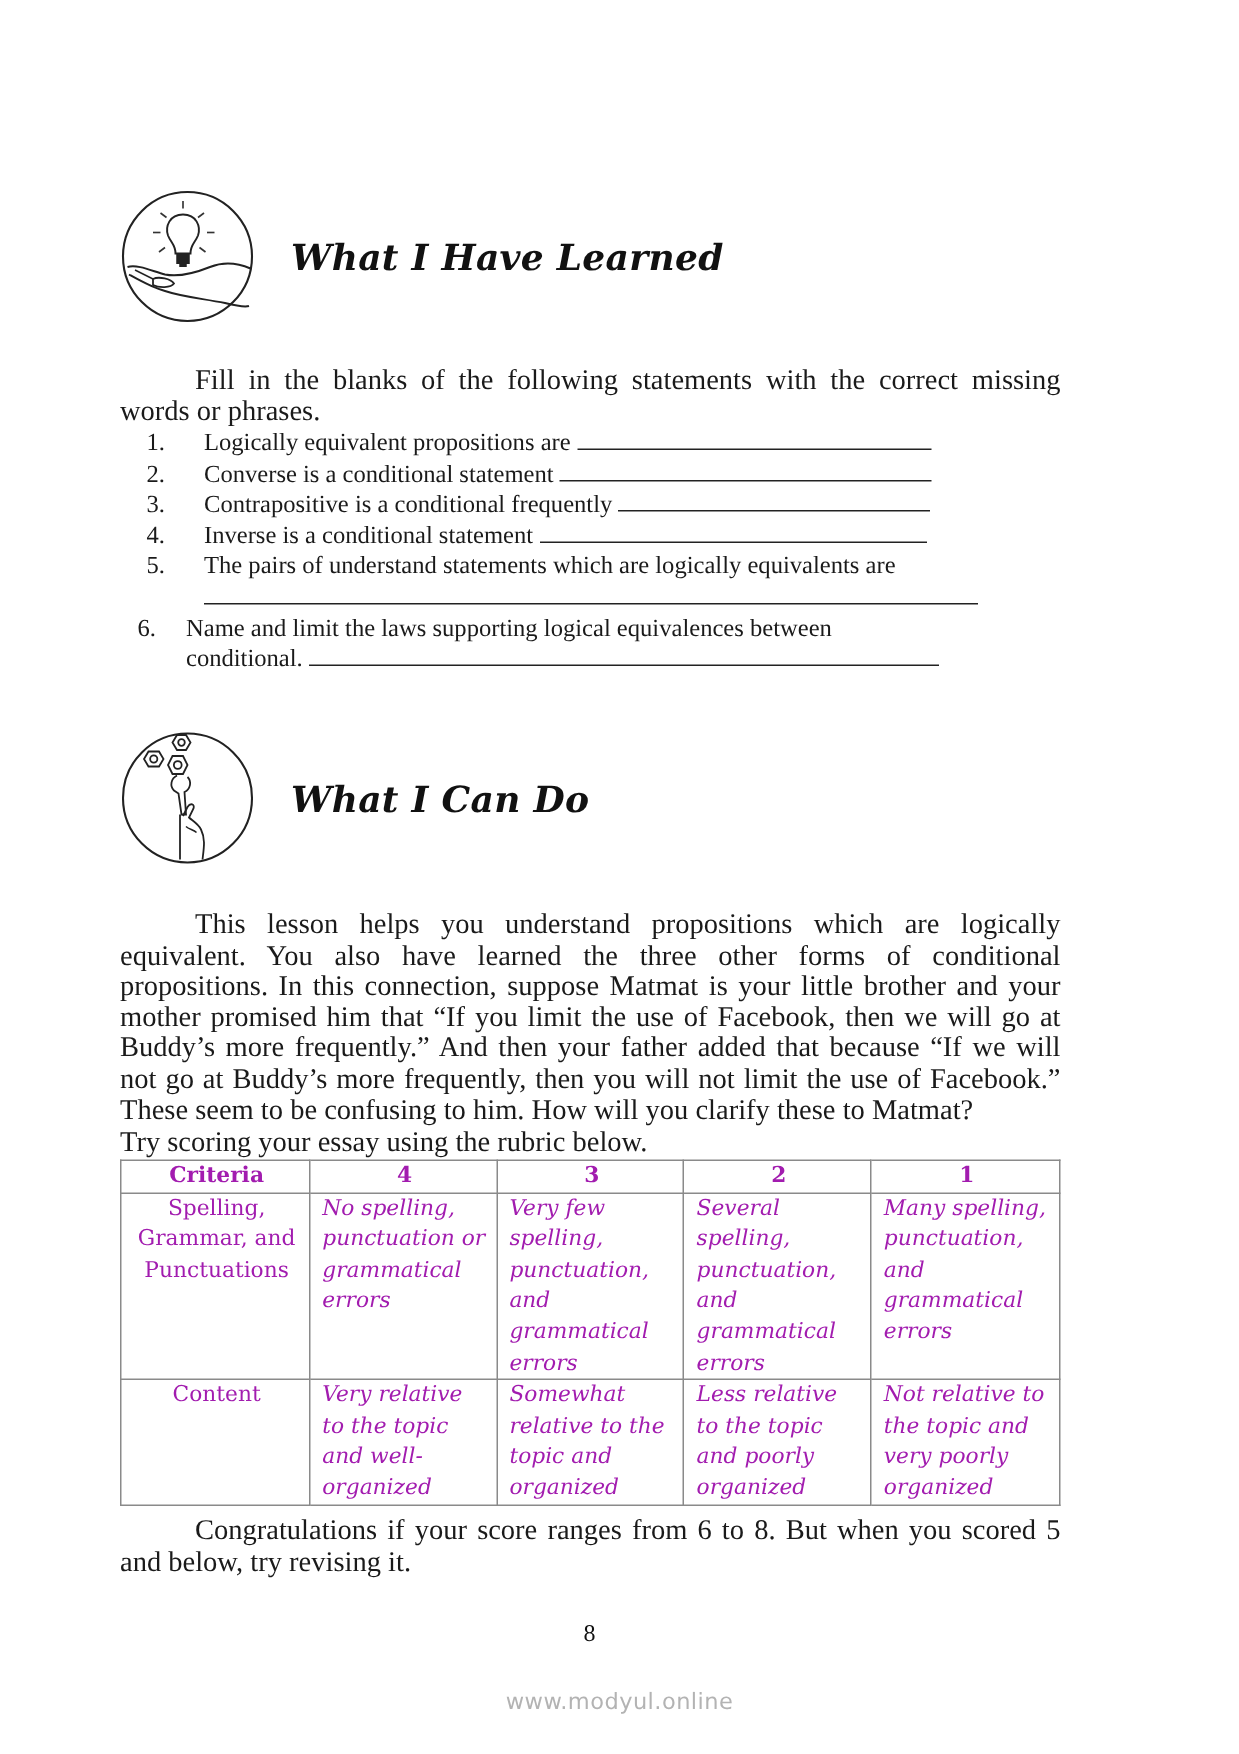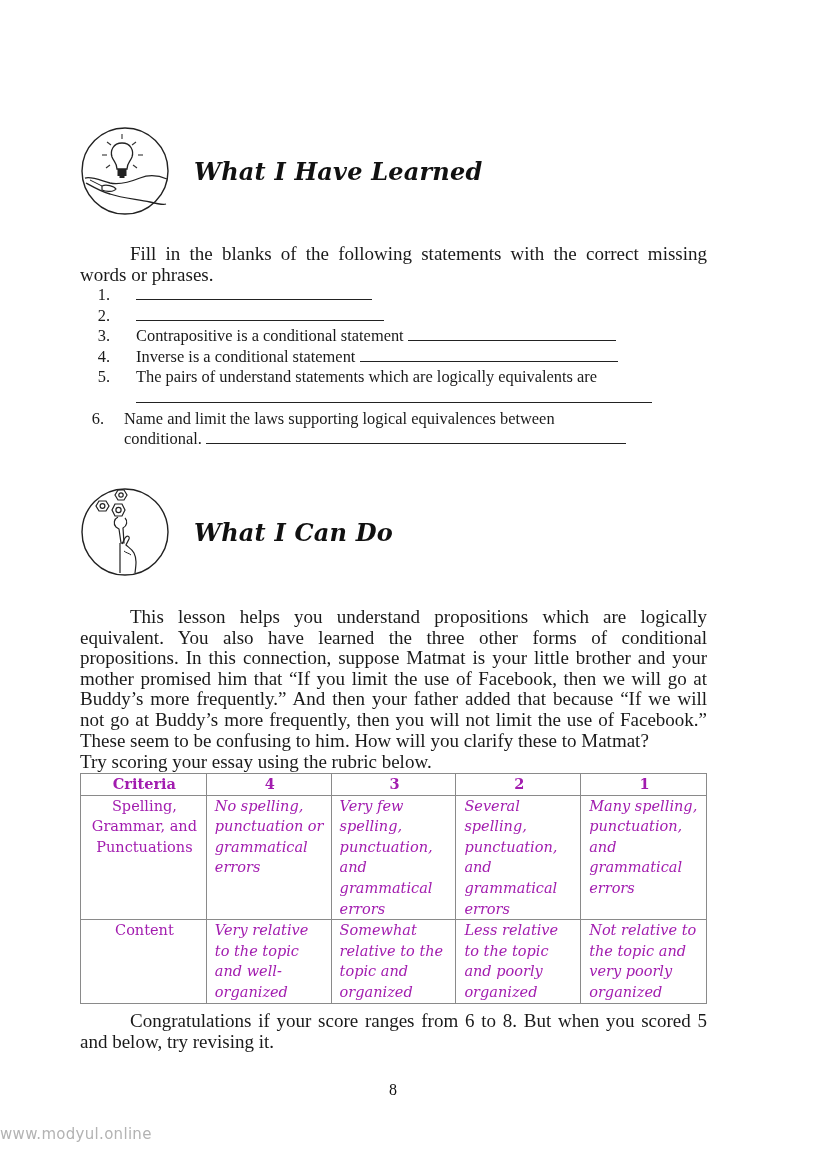--- a/index.html
+++ b/index.html
@@ -34,21 +34,21 @@
     font-family: "DejaVu Serif", serif; font-size: 14.5px; line-height: 20.6px; color: #a21caf;
   }
   table.rubric th, table.rubric td {
     border: 1px solid #8a8a8a; vertical-align: top; padding: 0 6px 0 8px;
   }
   table.rubric th { font-weight: bold; text-align: center; }
   table.rubric td.crit { text-align: center; font-style: normal; }
   table.rubric td.desc { font-style: italic; }
 
   .page-num { position: absolute; top: 1081px; left: 0; width: 786px; text-align: center; font-family: "Liberation Serif", serif; font-size: 16px; color: #111; }
-  .watermark { position: absolute; top: 1125px; left: 0; width: 826px; text-align: left; font-family: "DejaVu Sans", sans-serif; font-size: 15px; color: #b3b3b3; letter-spacing: 0.3px; }
+  .watermark { position: absolute; top: 1125px; left: 0; width: 826px; text-align: center; font-family: "DejaVu Sans", sans-serif; font-size: 15px; color: #b3b3b3; letter-spacing: 0.3px; }
 </style>
 </head>
 <body>
 
 <div class="page">
 
   <div class="section-header" style="top:126px;">
     <svg class="icon-circle" viewBox="0 0 90 90">
       <circle cx="45" cy="45" r="43" fill="none" stroke="#222" stroke-width="1.4"></circle>
 
@@ -72,29 +72,29 @@
       <path d="M10 54 C14 56 18 58 22 60" fill="none" stroke="#222" stroke-width="1"></path>
     </svg>
     <div class="section-title">What I Have Learned</div>
   </div>
 
   <div class="body-text indent justify" style="top:244px;">Fill in the blanks of the following statements with the correct missing words or phrases.</div>
 
   <div class="list" style="top:285px;">
     <div class="li">
       <span class="num">1.</span>
-      <span class="txt"> <span class="blank" style="width:236px;"></span></span>
+      <span class="txt"><span>Logically equivalent propositions are</span> <span class="blank" style="width:236px;"></span></span>
     </div>
     <div class="li">
       <span class="num">2.</span>
-      <span class="txt"> <span class="blank" style="width:248px;"></span></span>
+      <span class="txt"><span>Converse is a conditional statement</span> <span class="blank" style="width:248px;"></span></span>
     </div>
     <div class="li">
       <span class="num">3.</span>
-      <span class="txt"><span>Contrapositive is a conditional statement</span> <span class="blank" style="width:208px;"></span></span>
+      <span class="txt"><span>Contrapositive is a conditional frequently</span> <span class="blank" style="width:208px;"></span></span>
     </div>
     <div class="li">
       <span class="num">4.</span>
       <span class="txt"><span>Inverse is a conditional statement</span> <span class="blank" style="width:258px;"></span></span>
     </div>
     <div class="li">
       <span class="num">5.</span>
       <span class="txt"><span>The pairs of understand statements which are logically equivalents are</span><br><span class="blank" style="width:516px;"></span></span>
     </div>
     <div class="li" style="margin-left:-6px;">

